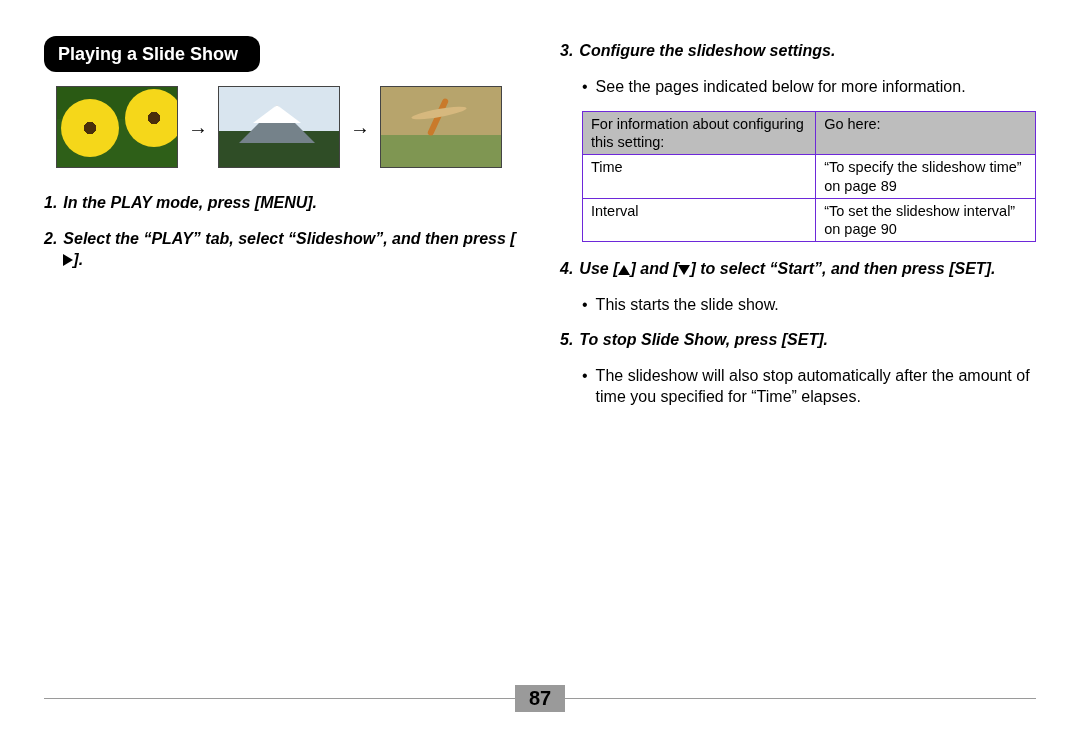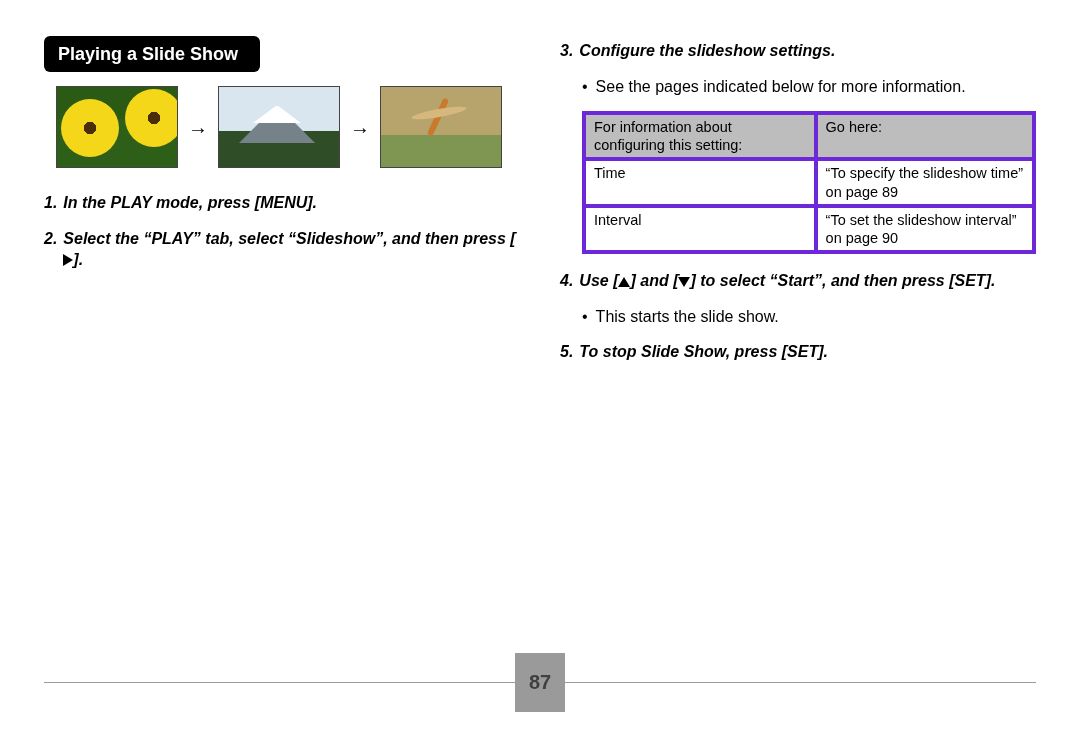--- a/index.html
+++ b/index.html
@@ -30,21 +30,21 @@
     gap:40px;
   }
   .col{flex:1 1 0; font-size:16px; line-height:1.35;}
   .pill-heading{
     display:inline-block;
     background:#000;
     color:#fff;
     font-weight:700;
     font-size:18px;
     padding:6px 22px 6px 14px;
-    border-radius:6px;
+    border-radius:12px;
     margin-bottom:10px;
   }
   .intro{margin:0 0 18px 0;}
   .thumbs{
     display:flex;align-items:center;gap:10px;
     margin:4px 0 24px 12px;
   }
   .thumb{
     width:122px;height:82px;border:1px solid #444;
     box-sizing:border-box;position:relative;overflow:hidden;
@@ -96,39 +96,39 @@
   }
   .bullet-list li::before{content:"•";}
 
   table.info{
     border-collapse:collapse;width:100%;
     font-size:14.5px;line-height:1.25;
     margin:6px 0 16px 22px;
     width:calc(100% - 22px);
   }
   table.info th,table.info td{
-    border:4px solid #6d28d9;padding:3px 8px;vertical-align:top;text-align:left;font-weight:400;
+    border:1px solid #6d28d9;padding:3px 8px;vertical-align:top;text-align:left;font-weight:400;
   }
   table.info thead th{background:#bdbdbd;}
 
   .tri-up, .tri-down, .tri-right{
     display:inline-block;vertical-align:-1px;
   }
   .tri-up{border-left:6px solid transparent;border-right:6px solid transparent;border-bottom:10px solid #000;}
   .tri-down{border-left:6px solid transparent;border-right:6px solid transparent;border-top:10px solid #000;}
   .tri-right{border-top:6px solid transparent;border-bottom:6px solid transparent;border-left:10px solid #000;}
 
   .footer{
     position:absolute;left:44px;right:44px;bottom:18px;
     display:flex;align-items:center;gap:0;
   }
   .footer .rule{flex:1 1 auto;height:1px;background:#9a9a9a;}
   .page-num{
-    background:#9a9a9a;color:#404040;font-weight:700;font-size:20px;
-    padding:18px 14px;
+    background:#9a9a9a;color:#000000;font-weight:700;font-size:20px;
+    padding:2px 14px;
   }
 </style>
 </head>
 <body>
 
 <div class="page">
 
 
   <div class="cols">
 
@@ -199,20 +199,25 @@
       <ul class="bullet-list">
         <li>
             <span>This starts the slide show.</span>
           </li>
       </ul>
 
       <div class="step">
         <span class="num">5.</span>
         <span class="txt">To stop Slide Show, press [SET].</span>
       </div>
+      <ul class="bullet-list">
+        <li>
+            <span>The slideshow will also stop automatically after the amount of time you specified for “Time” elapses.</span>
+          </li>
+      </ul>
 
     </div>
   </div>
 
   <div class="footer">
     <div class="rule"></div>
     <div class="page-num">87</div>
     <div class="rule"></div>
   </div>
 

